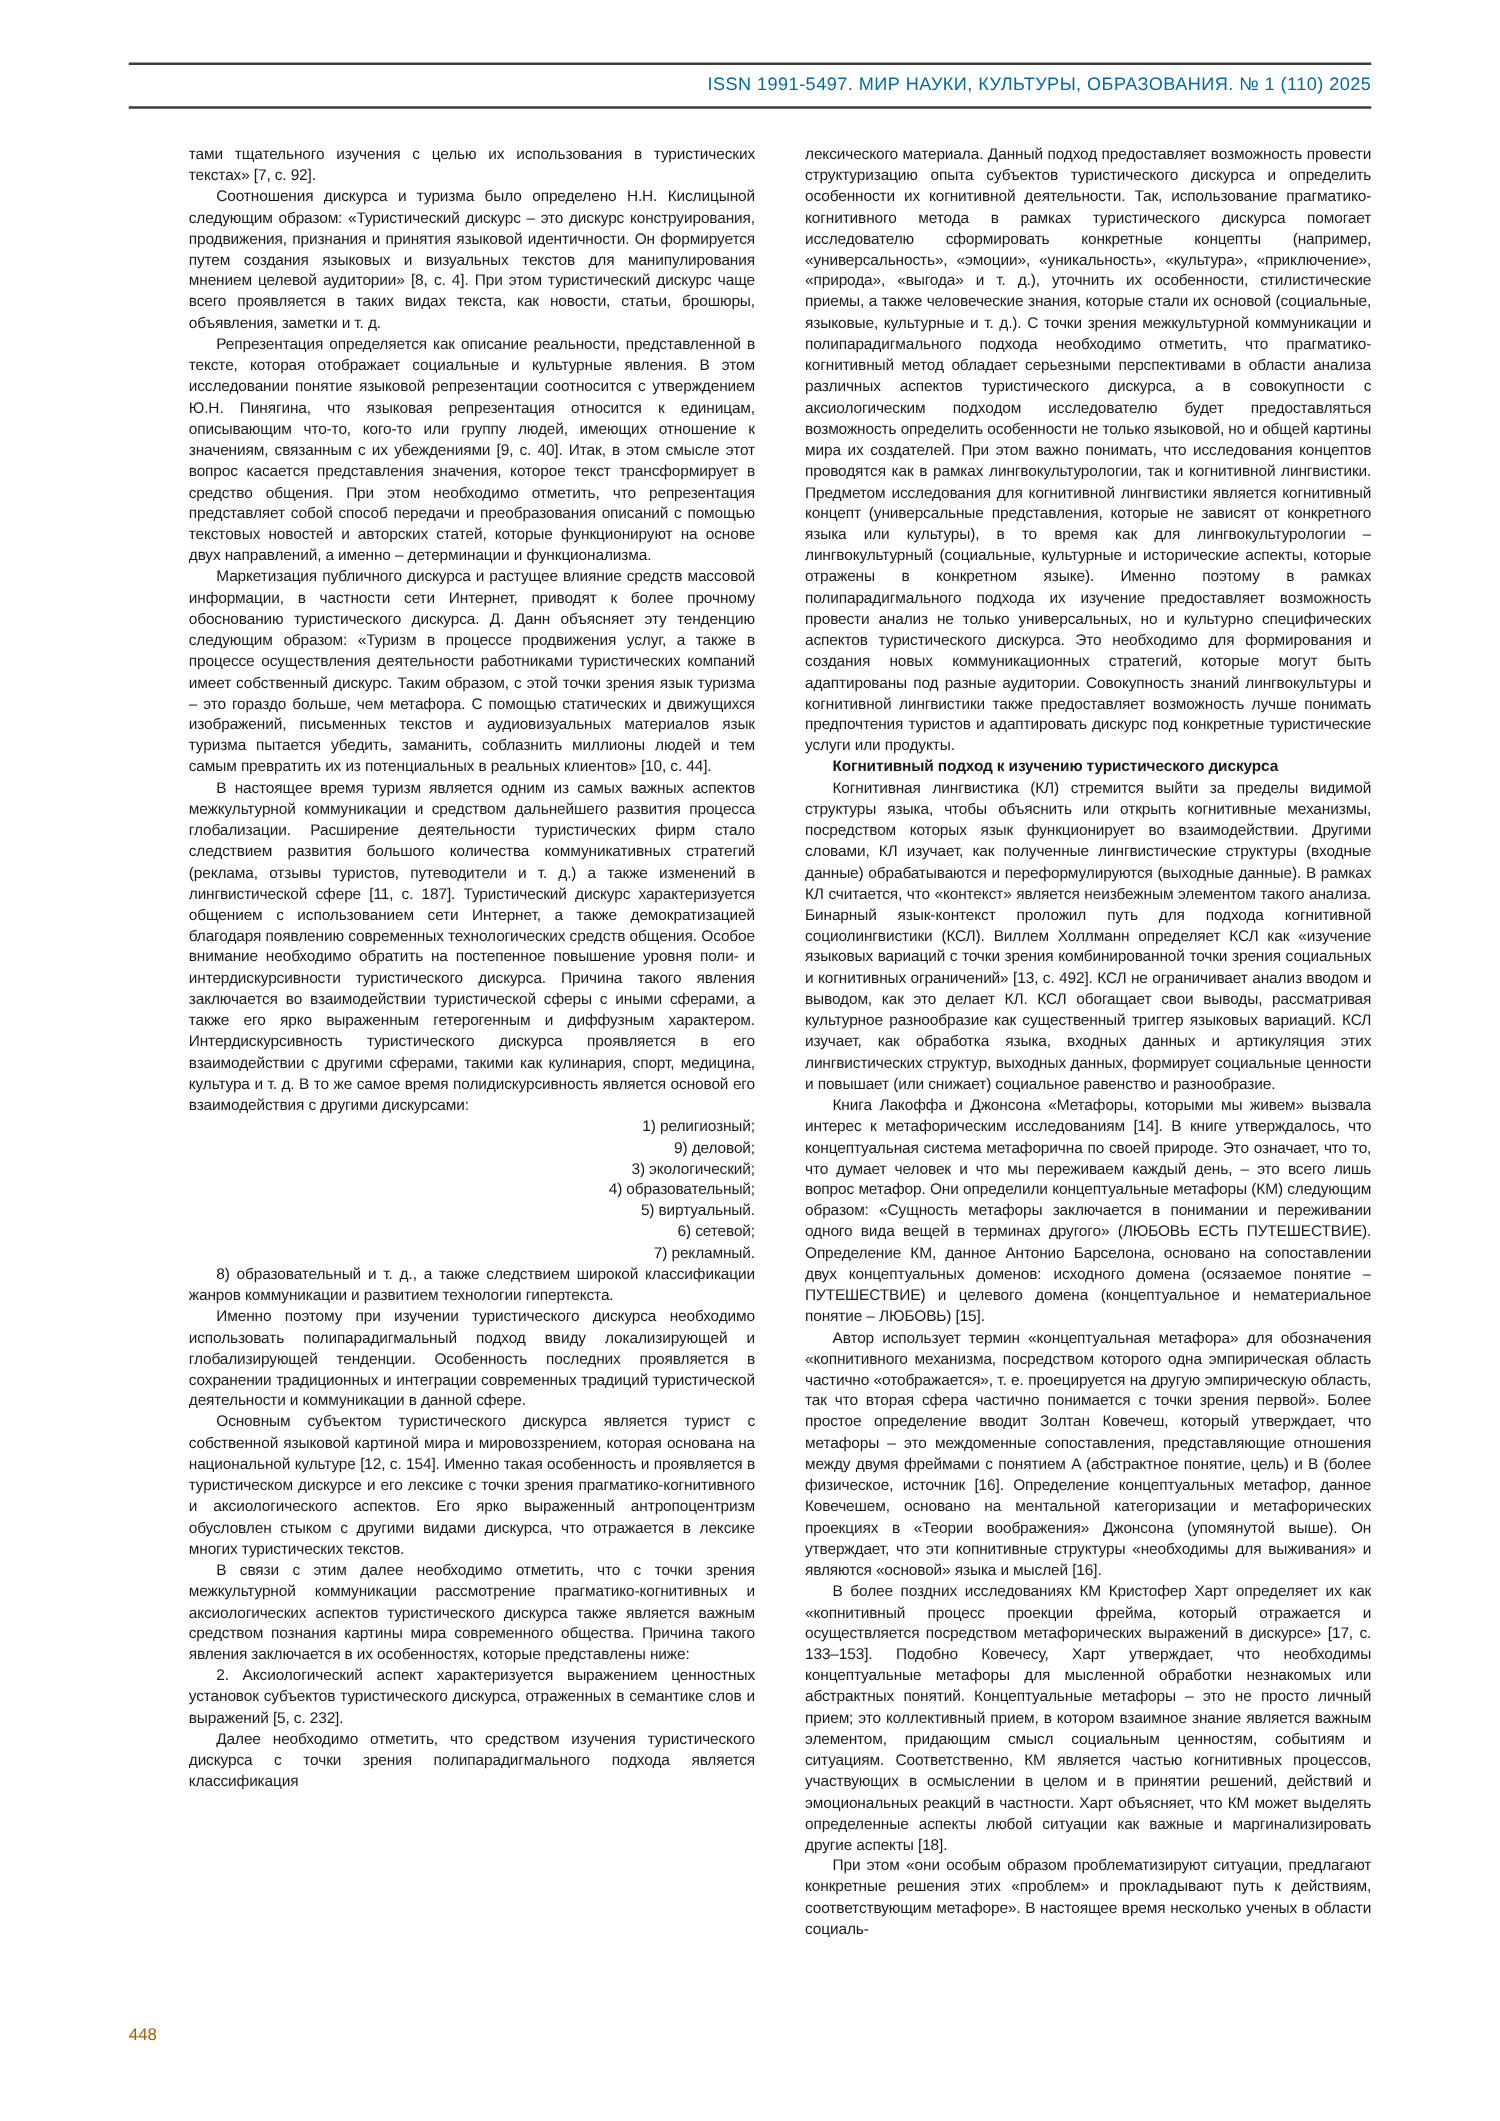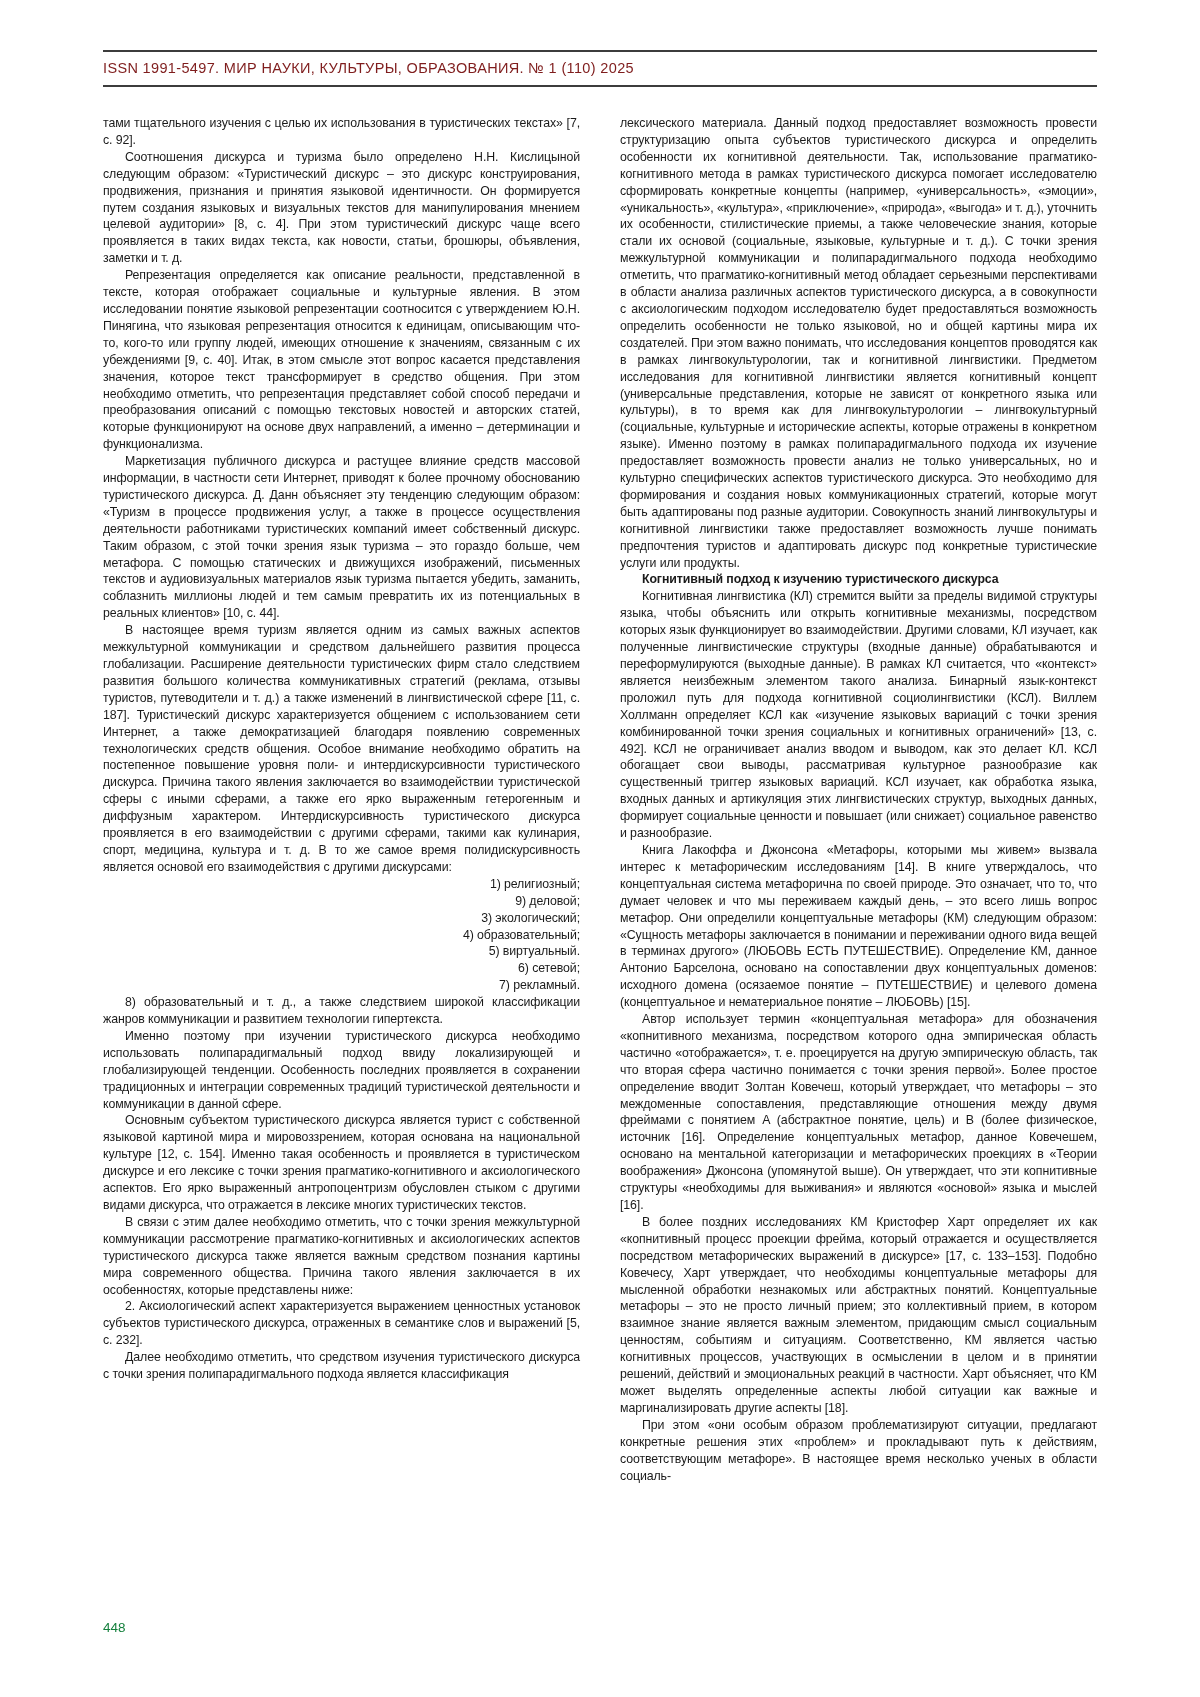--- a/index.html
+++ b/index.html
@@ -14,52 +14,53 @@
   }
   .page {
     position: absolute;
     left: 103px;
     top: 50px;
     width: 994px;
   }
   .journal-header {
     border-top: 2px solid #3c3c3c;
     border-bottom: 2px solid #3c3c3c;
-    text-align: left;
+    text-align: right;
     padding: 8px 0 9px 0;
     font-size: 14.5px;
     letter-spacing: 0.35px;
-    color: #7f1d1d;
+    color: #0369a1;
   }
   .columns {
     display: flex;
     gap: 40px;
     margin-top: 28px;
     height: 1462px;
     overflow: hidden;
+    margin-left: 48px;
   }
   .col {
     width: 483px;
     font-size: 12.35px;
     line-height: 16.9px;
     text-align: justify;
     hyphens: auto;
     letter-spacing: -0.1px;
   }
   .col p { margin: 0; }
   .col p.body { text-indent: 22px; }
   .col p.continuation { text-indent: 0; }
   .col p.heading { text-indent: 22px; font-weight: bold; }
   .col p.list-item { padding-left: 32px; text-indent: 0; text-align: right; }
   .page-number {
     position: absolute;
     left: 103px;
     bottom: 62px;
     font-size: 13.5px;
-    color: #15803d;
+    color: #a16207;
   }
 </style>
 </head>
 <body>
 
 <div class="page">
   <div class="journal-header">
     <span>ISSN 1991-5497. МИР НАУКИ, КУЛЬТУРЫ, ОБРАЗОВАНИЯ. № 1 (110) 2025</span>
   </div>
 

